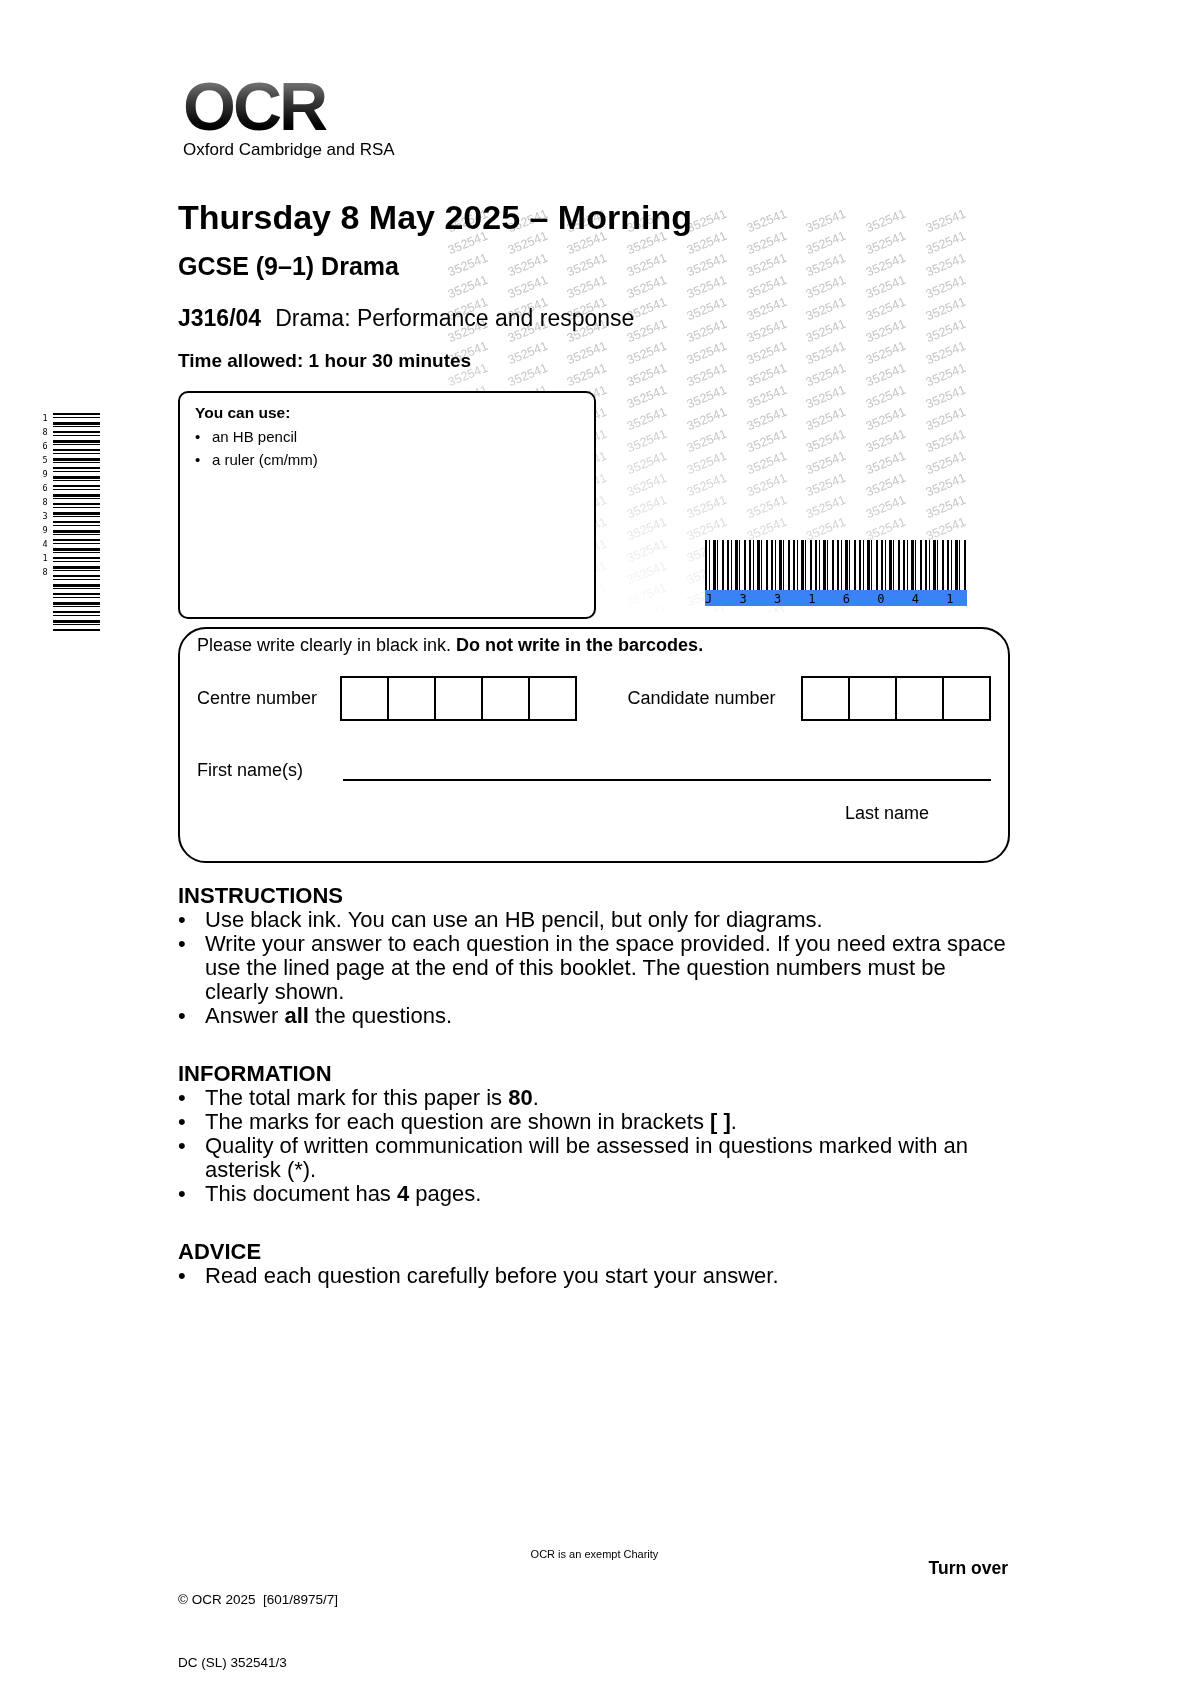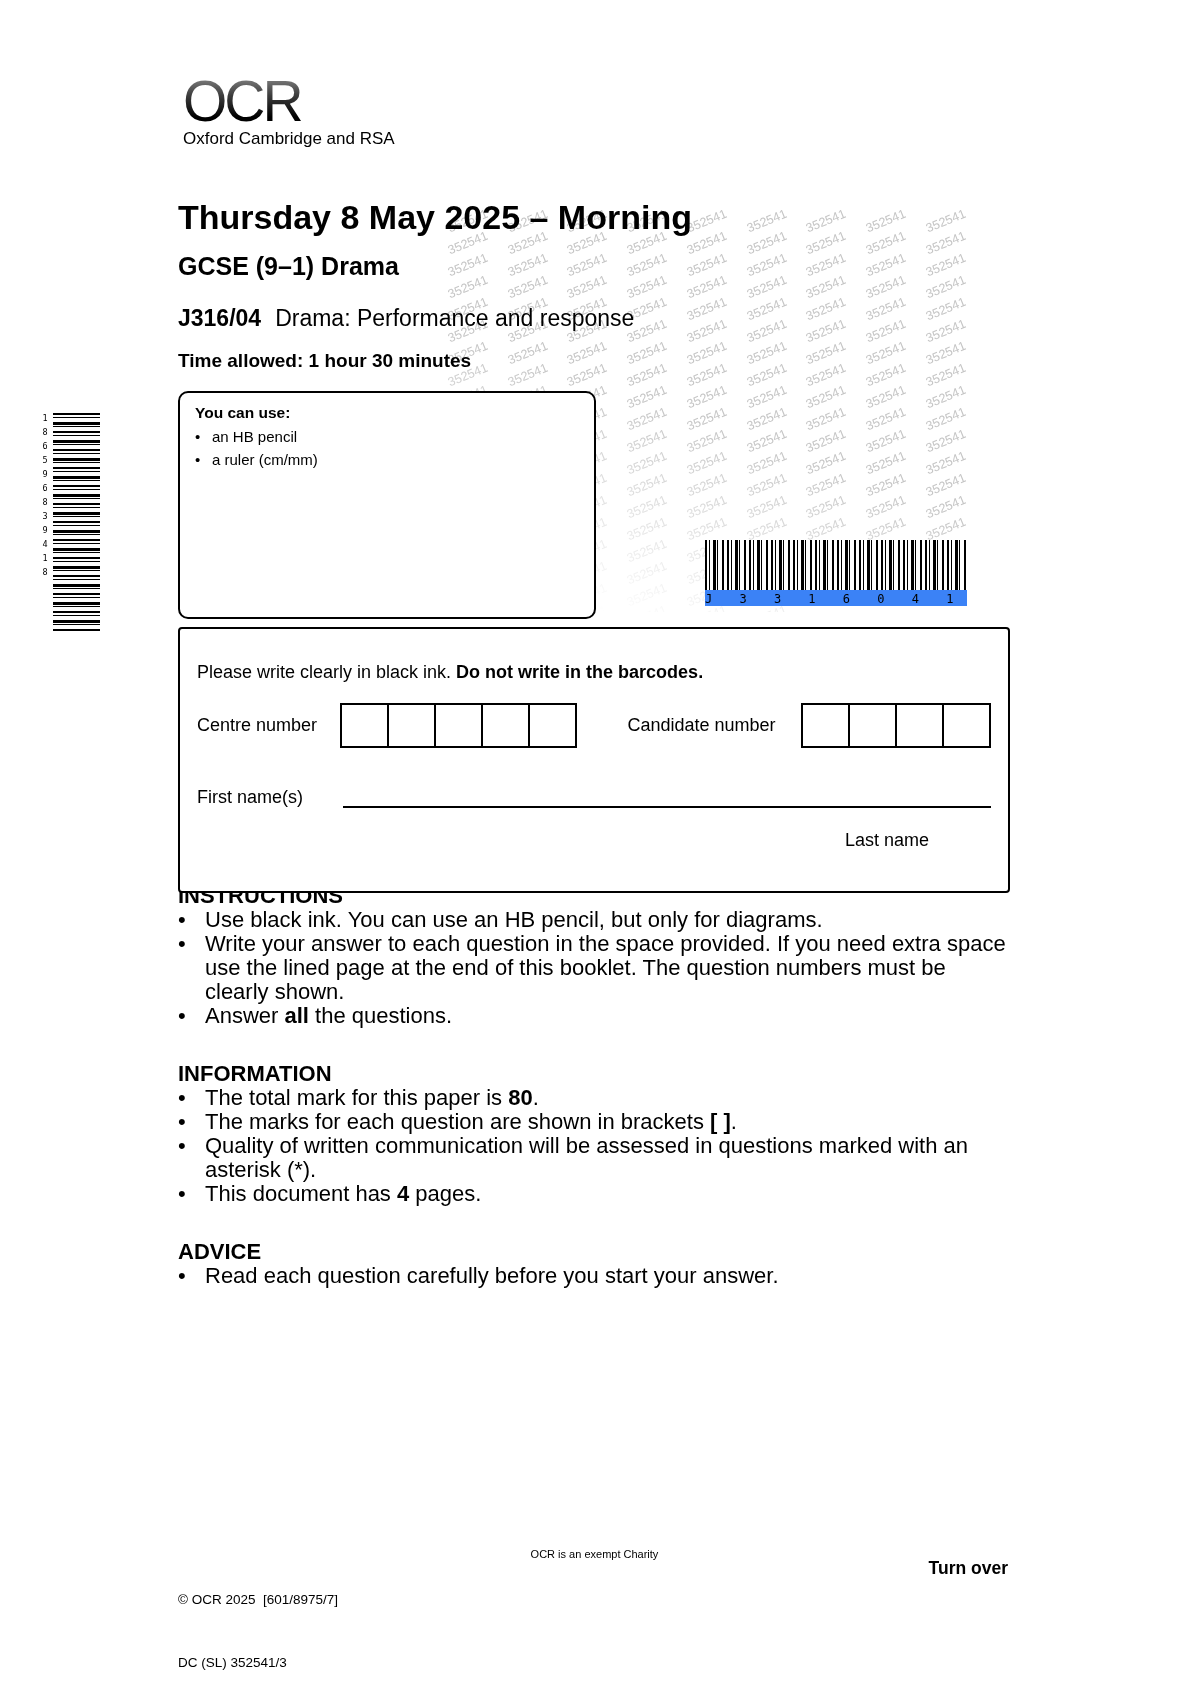--- a/index.html
+++ b/index.html
@@ -10,21 +10,21 @@
   
   .watermark { position:absolute; left:438px; top:210px; width:545px; height:402px;
     display:flex; flex-wrap:wrap; align-content:flex-start; overflow:hidden; z-index:0;
     -webkit-mask-image:linear-gradient(200deg,#000 52%,transparent 90%);
     mask-image:linear-gradient(200deg,#000 52%,transparent 90%); }
   .watermark span { display:inline-block; transform:rotate(-22deg); color:#c5c5c5;
     font-size:12.5px; margin:4px 9px; white-space:nowrap; }
 
   
   .logo { position:absolute; left:183px; top:74px; z-index:3; }
-  .logo-ocr { font-size:57px; font-weight:400; letter-spacing:-3px; line-height:0.95;
+  .logo-ocr { font-size:68px; font-weight:700; letter-spacing:-3px; line-height:0.95;
     background:linear-gradient(180deg,#8d8d8d 0%,#3c3c3c 40%,#000 80%);
     -webkit-background-clip:text; background-clip:text; color:transparent; }
   .logo-sub { font-size:17px; color:#000; margin-top:1px; }
 
   
   .title { position:absolute; left:178px; top:198px; font-size:34px; font-weight:bold; z-index:2; }
   .qualification { position:absolute; left:178px; top:252px; font-size:25px; font-weight:bold; z-index:2; }
   .paper-line { position:absolute; left:178px; top:305px; font-size:23px; z-index:2; }
   .paper-code { font-weight:bold; margin-right:14px; }
   .time { position:absolute; left:178px; top:350px; font-size:19px; font-weight:bold; z-index:2; }
@@ -45,22 +45,22 @@
     background:repeating-linear-gradient(180deg,#000 0 2px,#fff 2px 4px,#000 4px 5px,#fff 5px 9px,
       #000 9px 12px,#fff 12px 13px,#000 13px 14px,#fff 14px 18px); }
   .right-barcode { position:absolute; left:705px; top:540px; width:262px; z-index:2; background:#3b82f6; }
   .rb-bars { height:50px; width:262px;
     background:repeating-linear-gradient(90deg,#000 0 2px,#fff 2px 4px,#000 4px 5px,#fff 5px 8px,
       #000 8px 11px,#fff 11px 12px,#000 12px 13px,#fff 13px 17px,#000 17px 19px,#fff 19px 22px); }
   .rb-digits { font-family:"DejaVu Sans Mono", monospace; font-size:12px; letter-spacing:10px;
     margin-top:2px; white-space:nowrap; overflow:hidden; text-align:left; }
 
   
-  .cand-box { position:absolute; left:178px; top:627px; width:832px; height:266px;
-    border:2.5px solid #000; border-radius:4px; background:#fff; z-index:2; padding:33px 17px 0; }
+  .cand-box { position:absolute; left:178px; top:627px; width:832px; height:236px;
+    border:2.5px solid #000; border-radius:28px; background:#fff; z-index:2; padding:6px 17px 0; }
   .notice { font-size:18px; }
   .notice b { font-weight:bold; }
   .num-row { display:flex; align-items:center; margin-top:20px;gap:18px; }
   .lbl { font-size:18px; }
   .lbl-centre { width:146px; }
   .lbl-cand { width:181px; margin-left:32px; }
   .cells { display:flex; }
   .cell { width:49px; height:45px; border:2px solid #000; background:#fff; }
   .cell + .cell { margin-left:-2px; }
   .name-row { display:flex; align-items:flex-end; }

